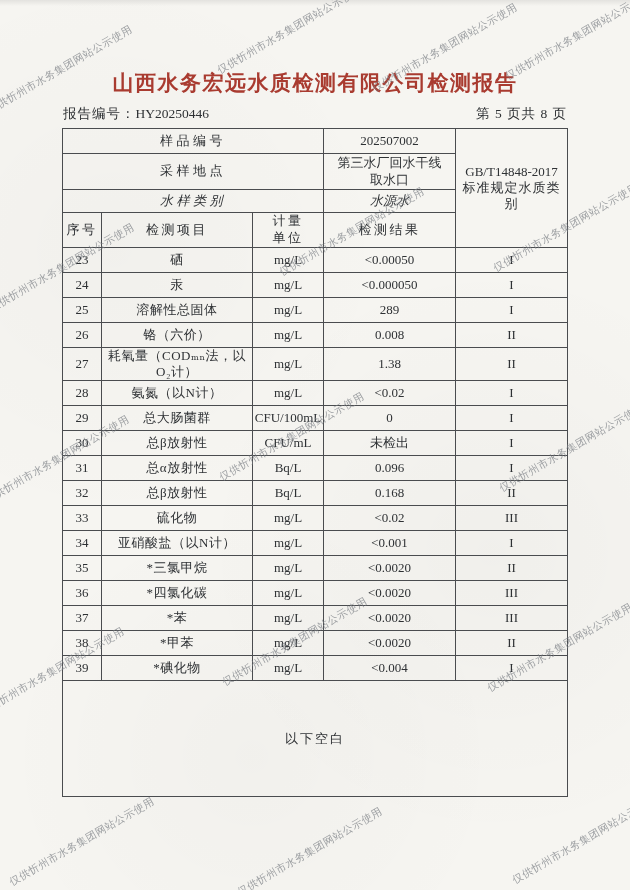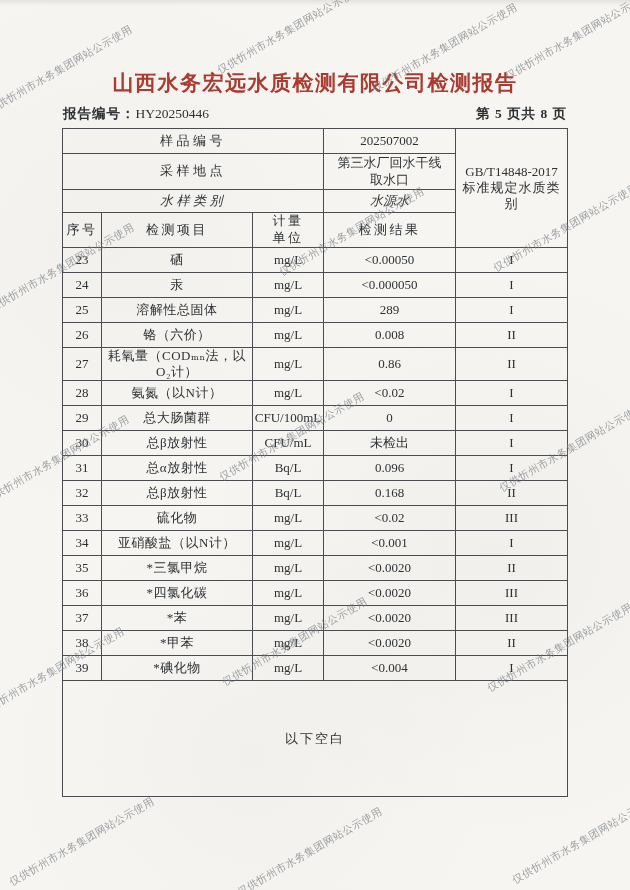--- a/index.html
+++ b/index.html
@@ -27,21 +27,21 @@
     position:absolute;top:69px;left:0;width:100%;
     text-align:center;font-size:21px;font-weight:bold;letter-spacing:1.5px;
     font-family:"Liberation Sans","DejaVu Sans",sans-serif;
     margin:0;z-index:2;
   }
   .meta{
     position:absolute;top:105px;left:63px;width:504px;
     display:flex;justify-content:space-between;
     font-size:13.5px;z-index:2;
   }
-  .meta .lab{letter-spacing:1px;font-weight:bold;}
+  .meta .lab{letter-spacing:1px;}
   table.report{
     position:absolute;left:62px;top:128px;width:505px;
     border-collapse:collapse;table-layout:fixed;z-index:3;
   }
   table.report td{
     border:1px solid #4a4c4f;
     text-align:center;vertical-align:middle;
     font-size:13px;padding:0;line-height:1.25;
     overflow:hidden;
   }
@@ -135,21 +135,21 @@
           <td>26</td>
           <td class="item-cell">铬（六价）</td>
           <td>mg/L</td>
           <td>0.008</td>
           <td class="class-cell">II</td>
         </tr>
         <tr>
           <td>27</td>
           <td class="item-cell">耗氧量（CODₘₙ法，以O₂计）</td>
           <td>mg/L</td>
-          <td>0.86</td>
+          <td>1.38</td>
           <td class="class-cell">II</td>
         </tr>
         <tr>
           <td>28</td>
           <td class="item-cell">氨氮（以N计）</td>
           <td>mg/L</td>
           <td>&lt;0.02</td>
           <td class="class-cell">I</td>
         </tr>
         <tr>

